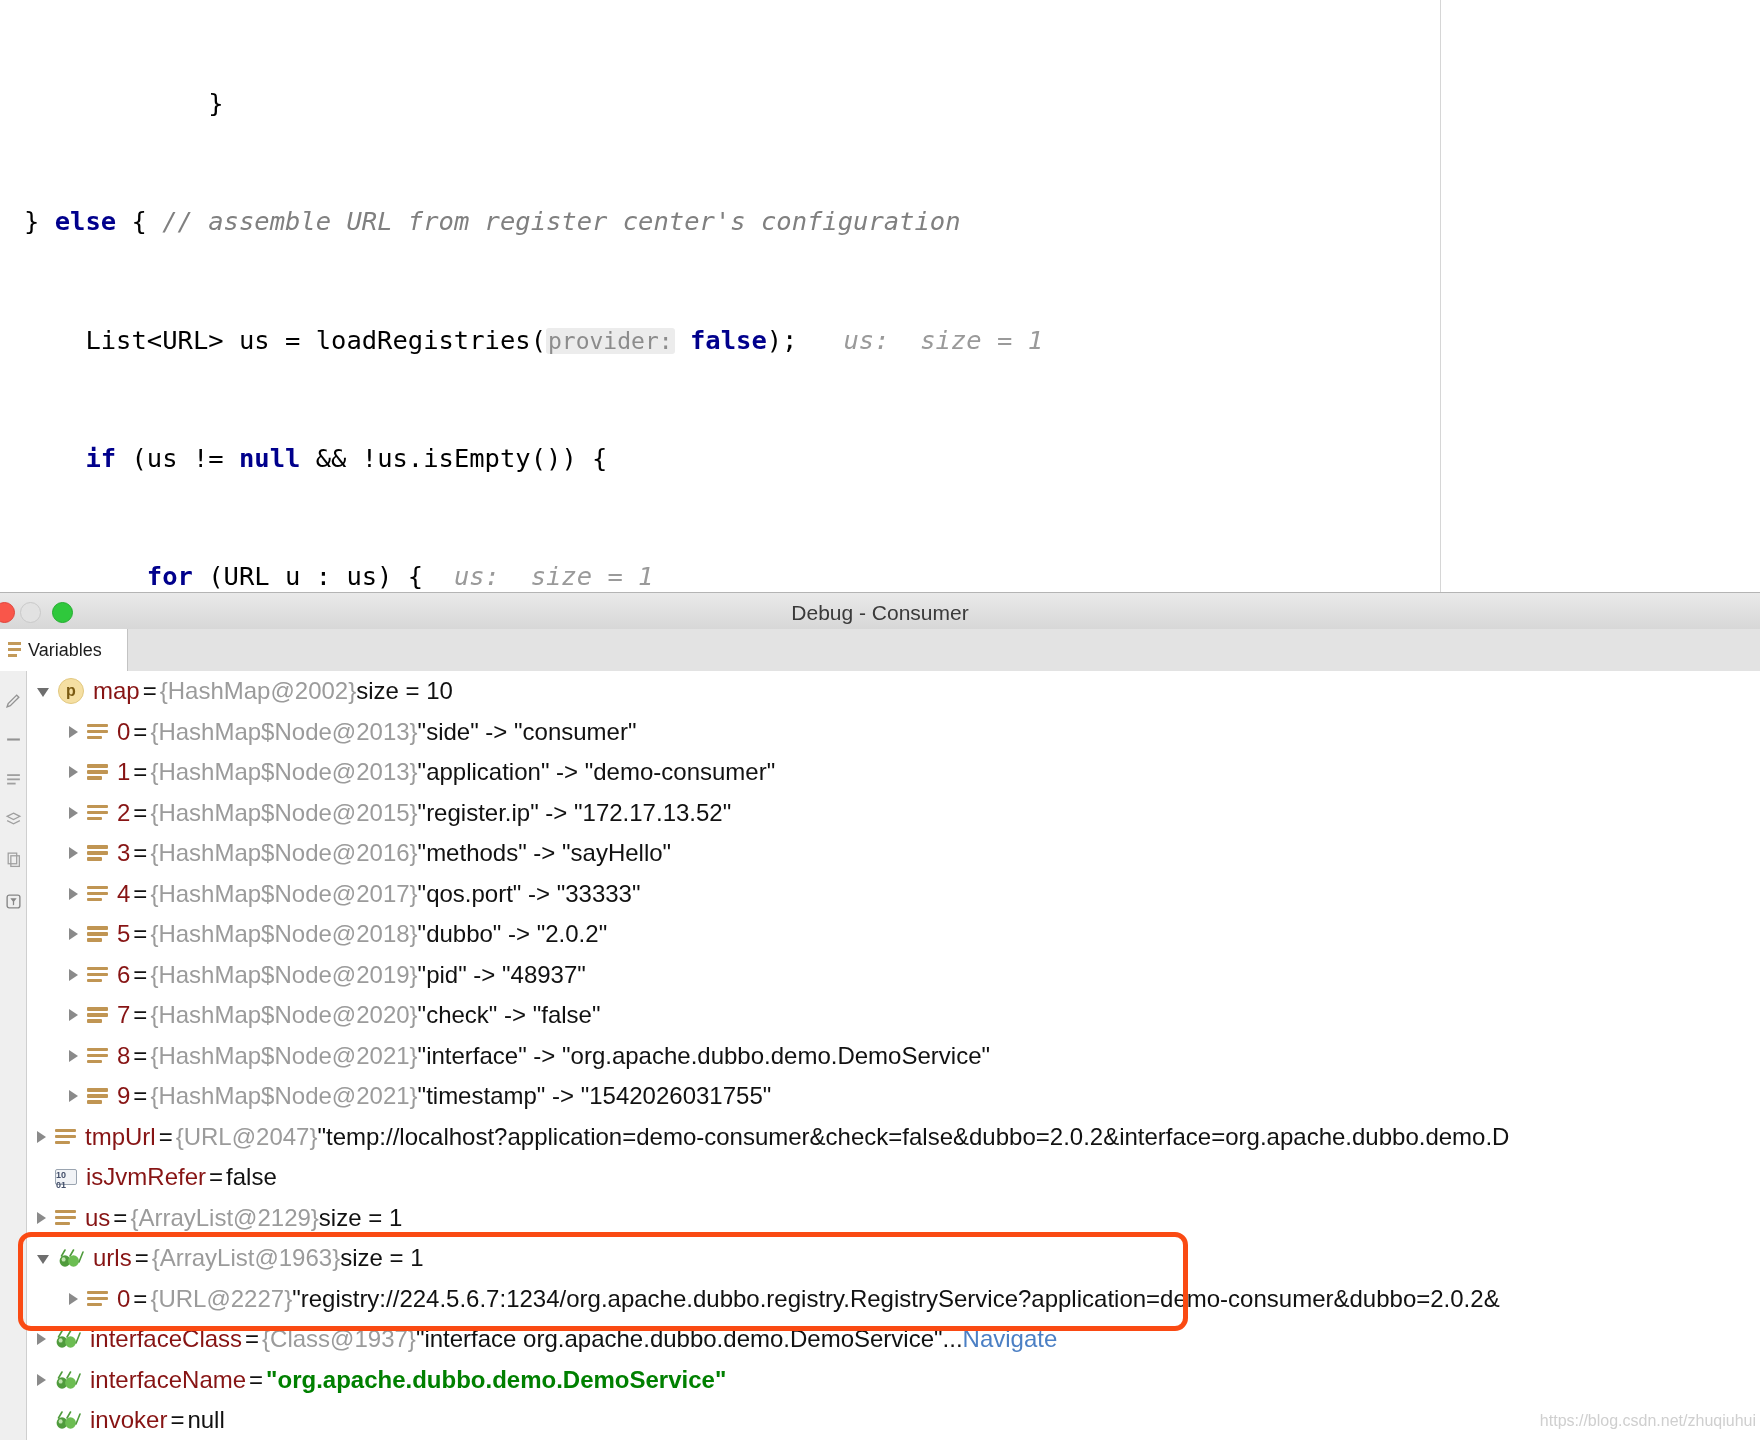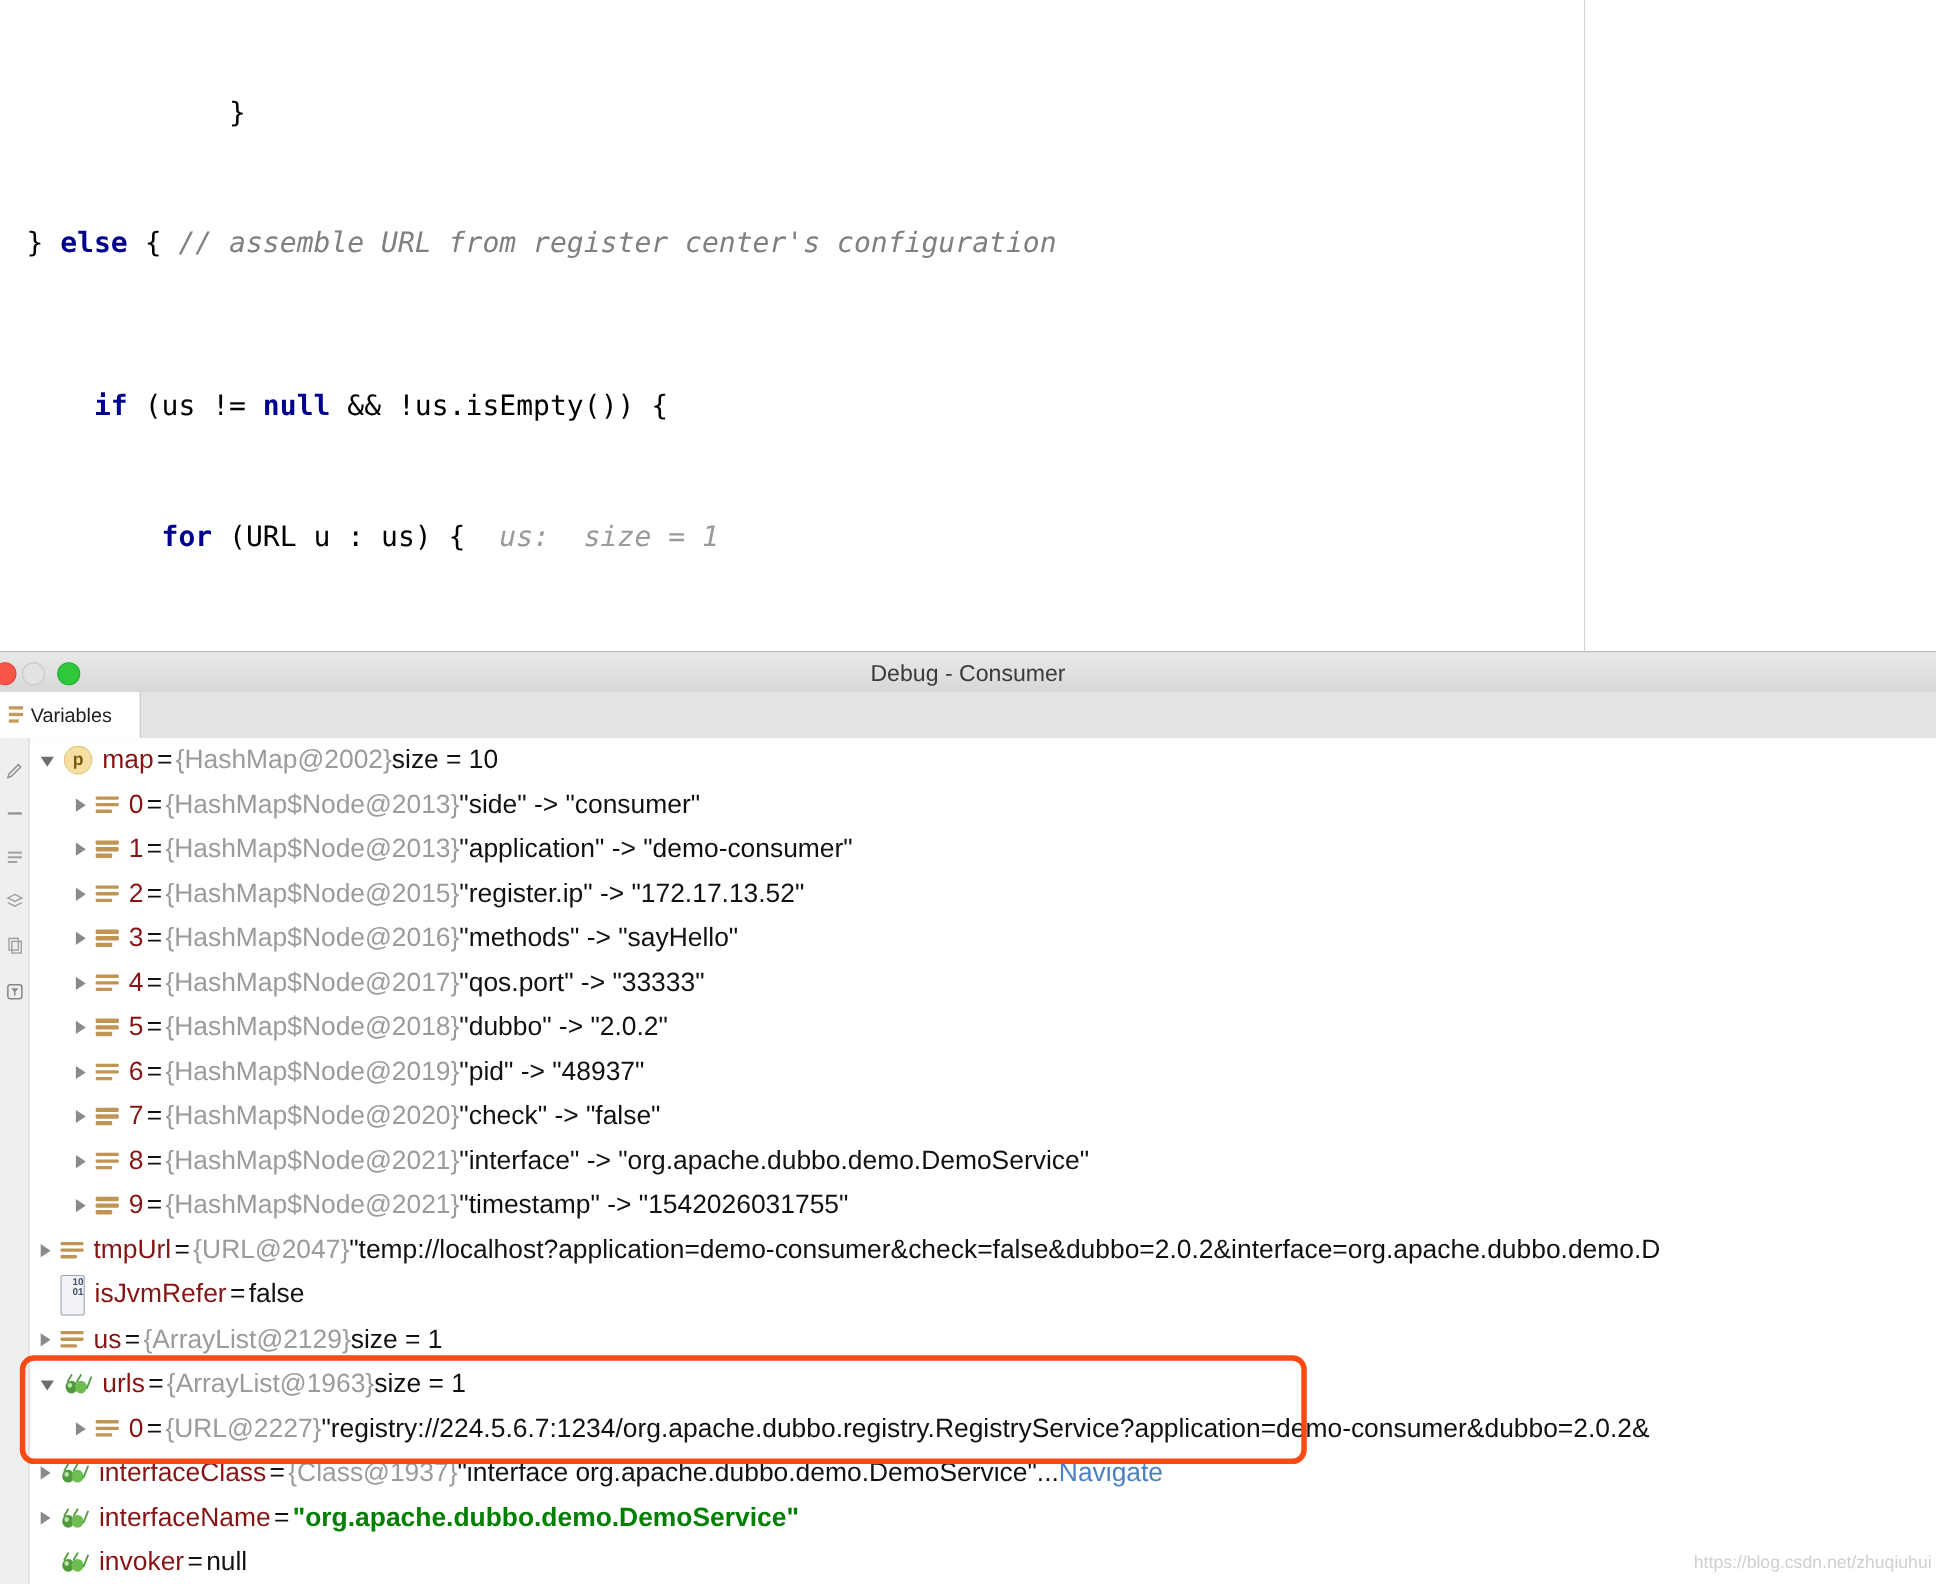--- a/index.html
+++ b/index.html
@@ -94,22 +94,22 @@
   .ic-list i:nth-child(2){top:7px;width:21px;}
   .ic-list i:nth-child(3){top:13px;width:15px;}
   
   .ic-p{
     width:24px;height:24px;border-radius:50%;background:#f5dfa2;border:1px solid #e2c87f;
     color:#7a5a12;font-size:16px;font-weight:bold;text-align:center;line-height:23px;
     font-family:"Liberation Sans",sans-serif;
   }
   
   .ic-bool{
-    width:22px;height:37px;background:#f1f3f6;border:1px solid #9aa4b0;border-radius:2px;
-    font-size:9px;line-height:9.5px;color:#44506b;text-align:right;font-weight:bold;
+    width:22px;height:16px;background:#f1f3f6;border:1px solid #9aa4b0;border-radius:2px;
+    font-size:9px;line-height:9.5px;color:#44506b;text-align:left;font-weight:bold;
     font-family:"Liberation Sans",sans-serif;padding-top:1px;box-sizing:border-box;
   }
   
   .ic-watch{width:26px;height:20px;}
   .ic-watch svg{display:block;}
   .nm{color:#871414;}
   .eq{color:#111;padding:0 3px;}
   .ref{color:#9b9b9b;}
   .val{color:#111;}
   .valstr{color:#008000;font-weight:bold;}
@@ -130,20 +130,21 @@
 <body>
 
 <div id="editor">
   <div class="margin-guide"></div>
   <div class="code">
 
     <span class="ln"><span class="pl">            }</span></span>
 
     <span class="ln"><span class="pl">} </span><span class="kw">else</span><span class="pl"> { </span><span class="cmt">// assemble URL from register center's configuration</span></span>
 
+    <span class="ln"><span class="pl">    List&lt;URL&gt; us = loadRegistries(</span><span class="hintp">provider:</span><span class="pl"> </span><span class="kw">false</span><span class="pl">);   </span><span class="hint">us:  size = 1</span></span>
 
     <span class="ln"><span class="pl">    </span><span class="kw">if</span><span class="pl"> (us != </span><span class="kw">null</span><span class="pl"> &amp;&amp; !us.isEmpty()) {</span></span>
 
     <span class="ln"><span class="pl">        </span><span class="kw">for</span><span class="pl"> (URL u : us) {  </span><span class="hint">us:  size = 1</span></span>
 
     
 
     
 
     

